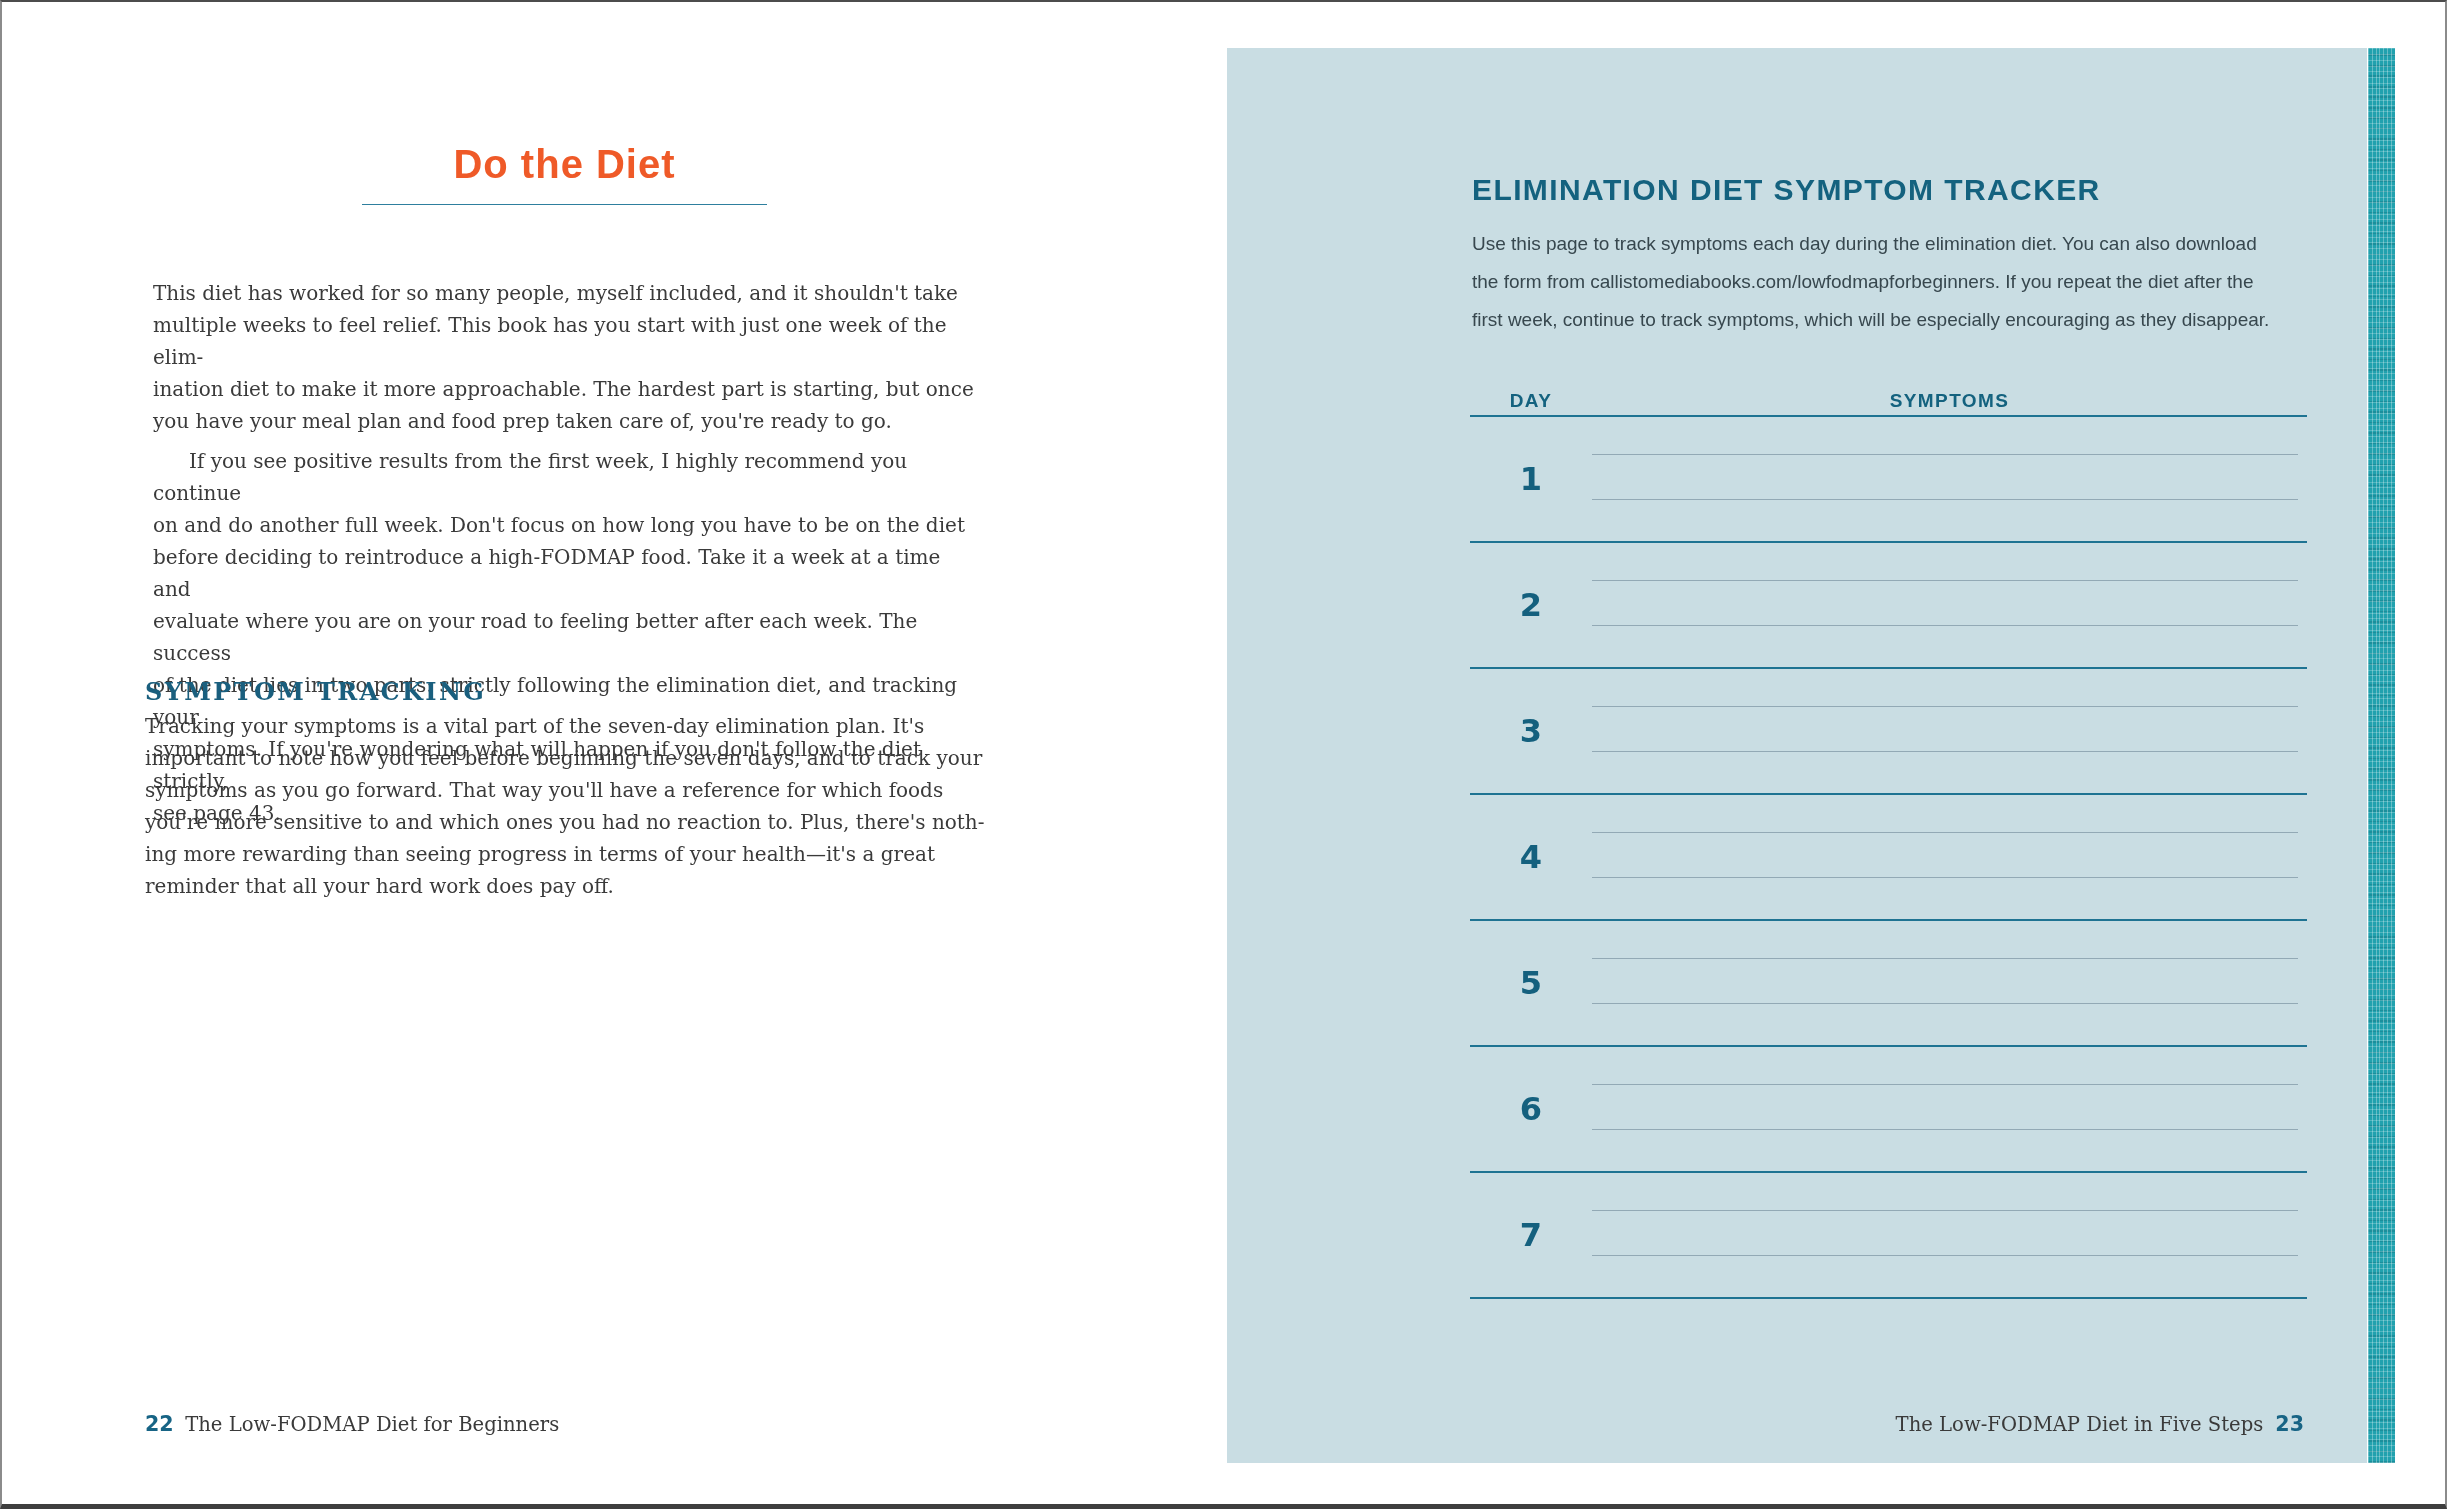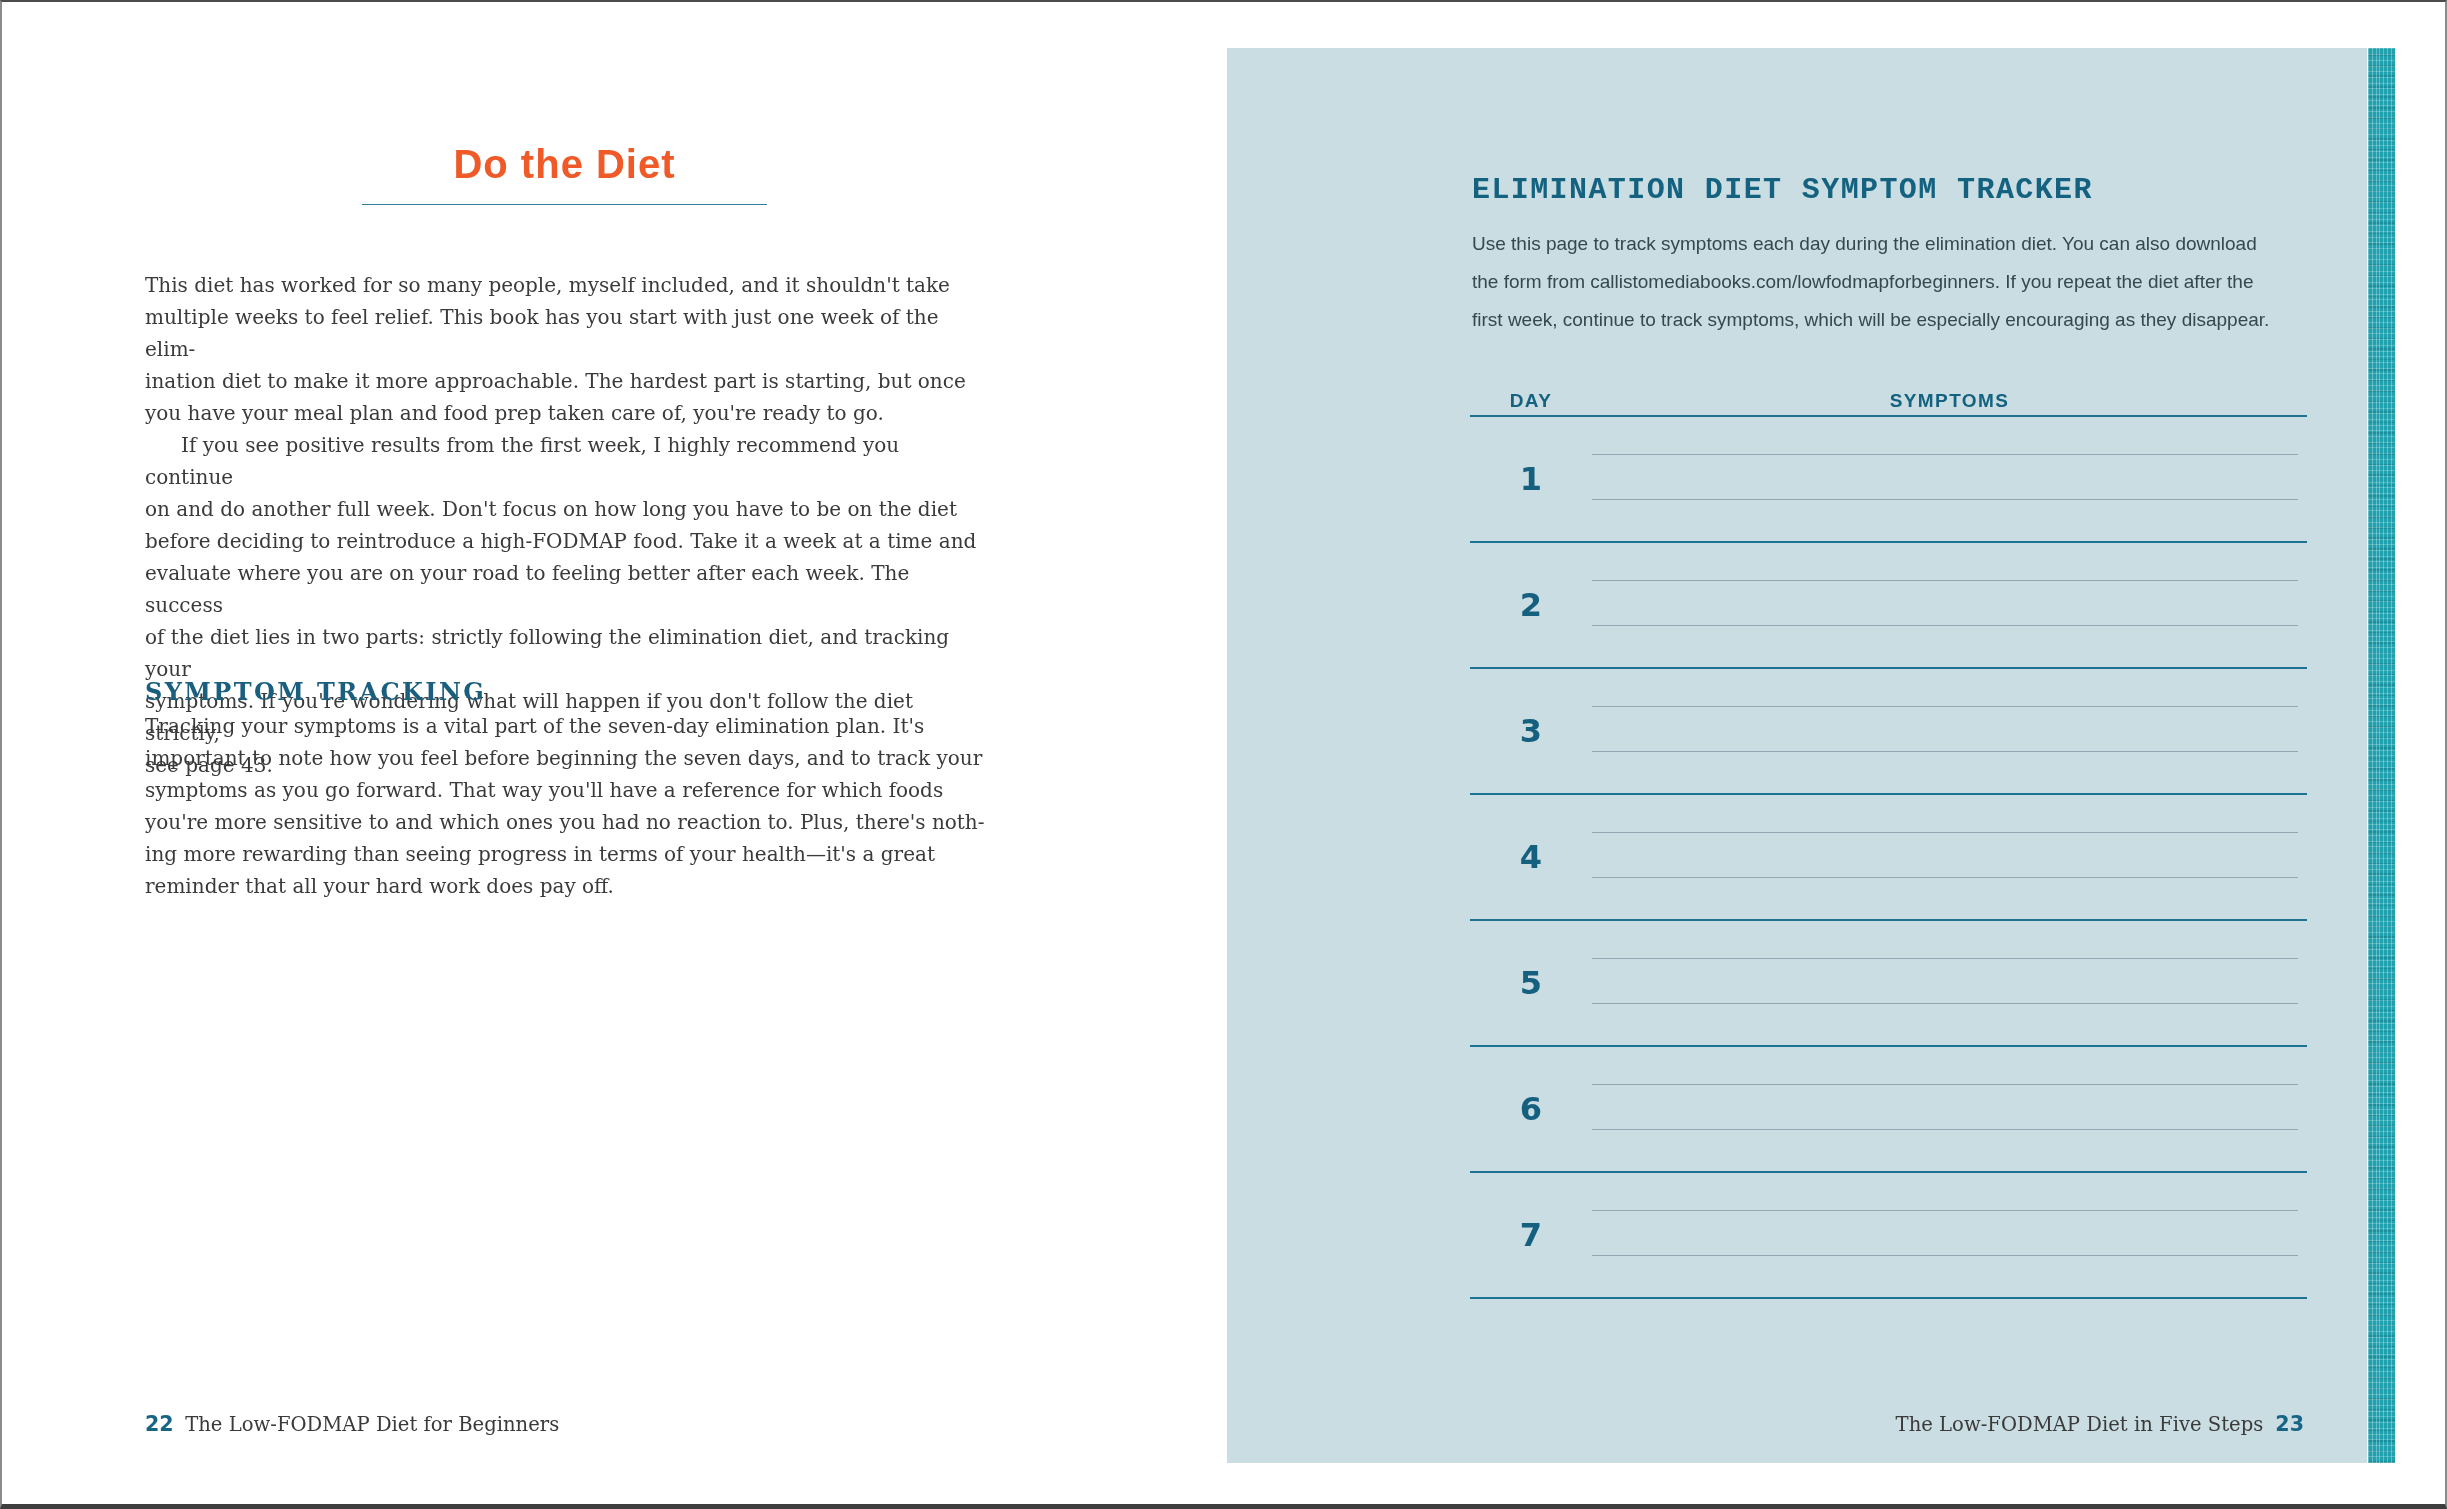--- a/index.html
+++ b/index.html
@@ -24,21 +24,21 @@
   .chapter-title{
     font-family:Liberation Sans, sans-serif;font-weight:700;
     font-size:40px;color:#EF5A28;letter-spacing:1px;margin-top:7.6px;
   }
   .title-rule{width:405px;height:1.9px;background:#2E7F9E;margin:17px auto 0;}
 
   .body-copy{
     position:absolute;left:143px;top:267px;width:845px;
     font-family:"DejaVu Serif",serif;font-size:20px;line-height:32px;color:#3a3a3a;
   }
-  .body-copy p{margin:0;white-space:pre-line;}
+  .body-copy p{margin:8px;white-space:pre-line;}
   .body-copy p.indent{text-indent:36px;}
 
   .section-heading{
     position:absolute;left:143px;top:655px;
     font-family:"DejaVu Serif",serif;font-weight:700;font-size:24px;
     letter-spacing:2.4px;color:#1A5F7E;
   }
   .section-copy{
     position:absolute;left:143px;top:708px;width:845px;
     font-family:"DejaVu Serif",serif;font-size:20px;line-height:32px;color:#3a3a3a;
@@ -65,21 +65,21 @@
     position:absolute;left:2366px;top:46px;width:27px;height:1415px;
     background-color:#21A1AE;
     background-image:
       repeating-linear-gradient(90deg, rgba(255,255,255,.30) 0 1px, rgba(255,255,255,0) 1px 3.8px),
       repeating-linear-gradient(0deg, rgba(255,255,255,.22) 0 1px, rgba(255,255,255,0) 1px 5.7px),
       repeating-linear-gradient(0deg, rgba(10,96,108,.28) 0 1.9px, rgba(10,96,108,0) 1.9px 10.5px);
   }
 
   .tracker-title{
     position:absolute;left:1470px;top:151px;
-    font-family:Liberation Mono, monospace;font-weight:700;
+    font-family:Liberation Sans, sans-serif;font-weight:700;
     font-size:30px;letter-spacing:1.4px;color:#14627F;
   }
   .tracker-intro{
     position:absolute;left:1470px;top:223px;width:851px;
     font-family:"Liberation Sans",sans-serif;font-size:19px;line-height:38px;
     color:#37474e;white-space:pre-line;margin:0;
   }
 
   .tracker{position:absolute;left:1468px;top:380px;width:837px;}
   .tracker-head{display:flex;align-items:flex-end;height:30px;border-bottom:2.9px solid #1E7392;padding-bottom:2.9px;}

